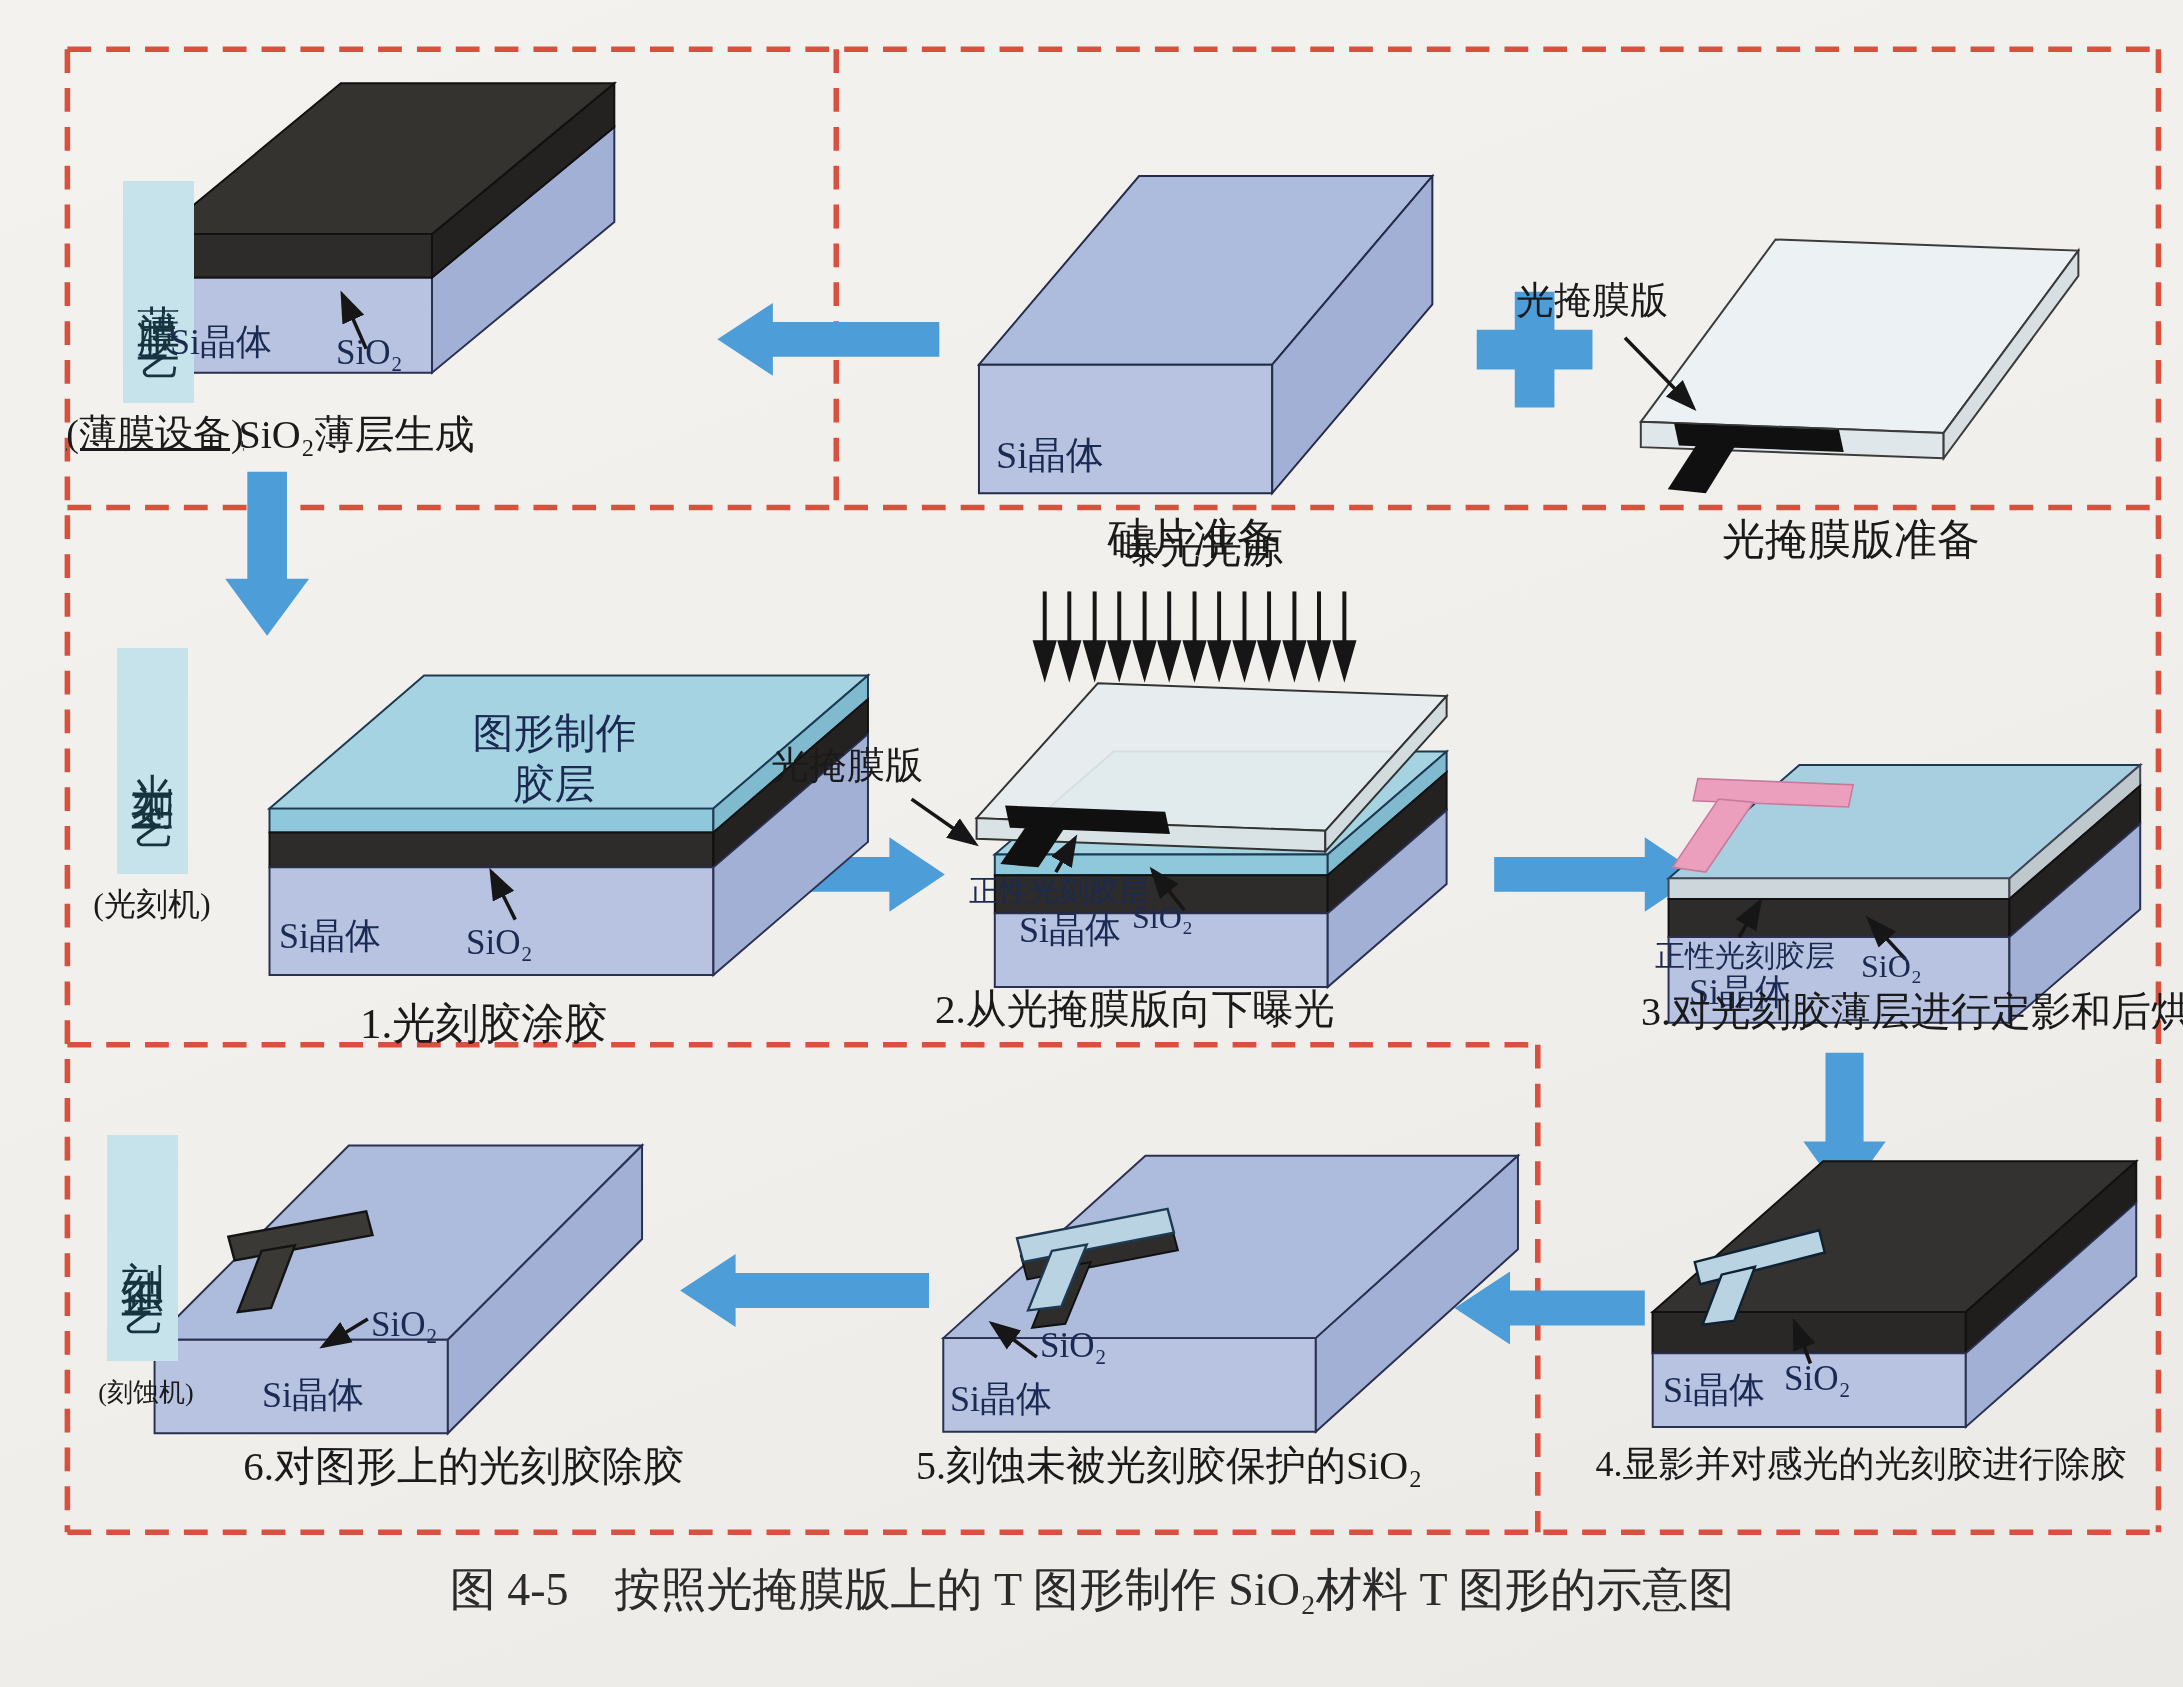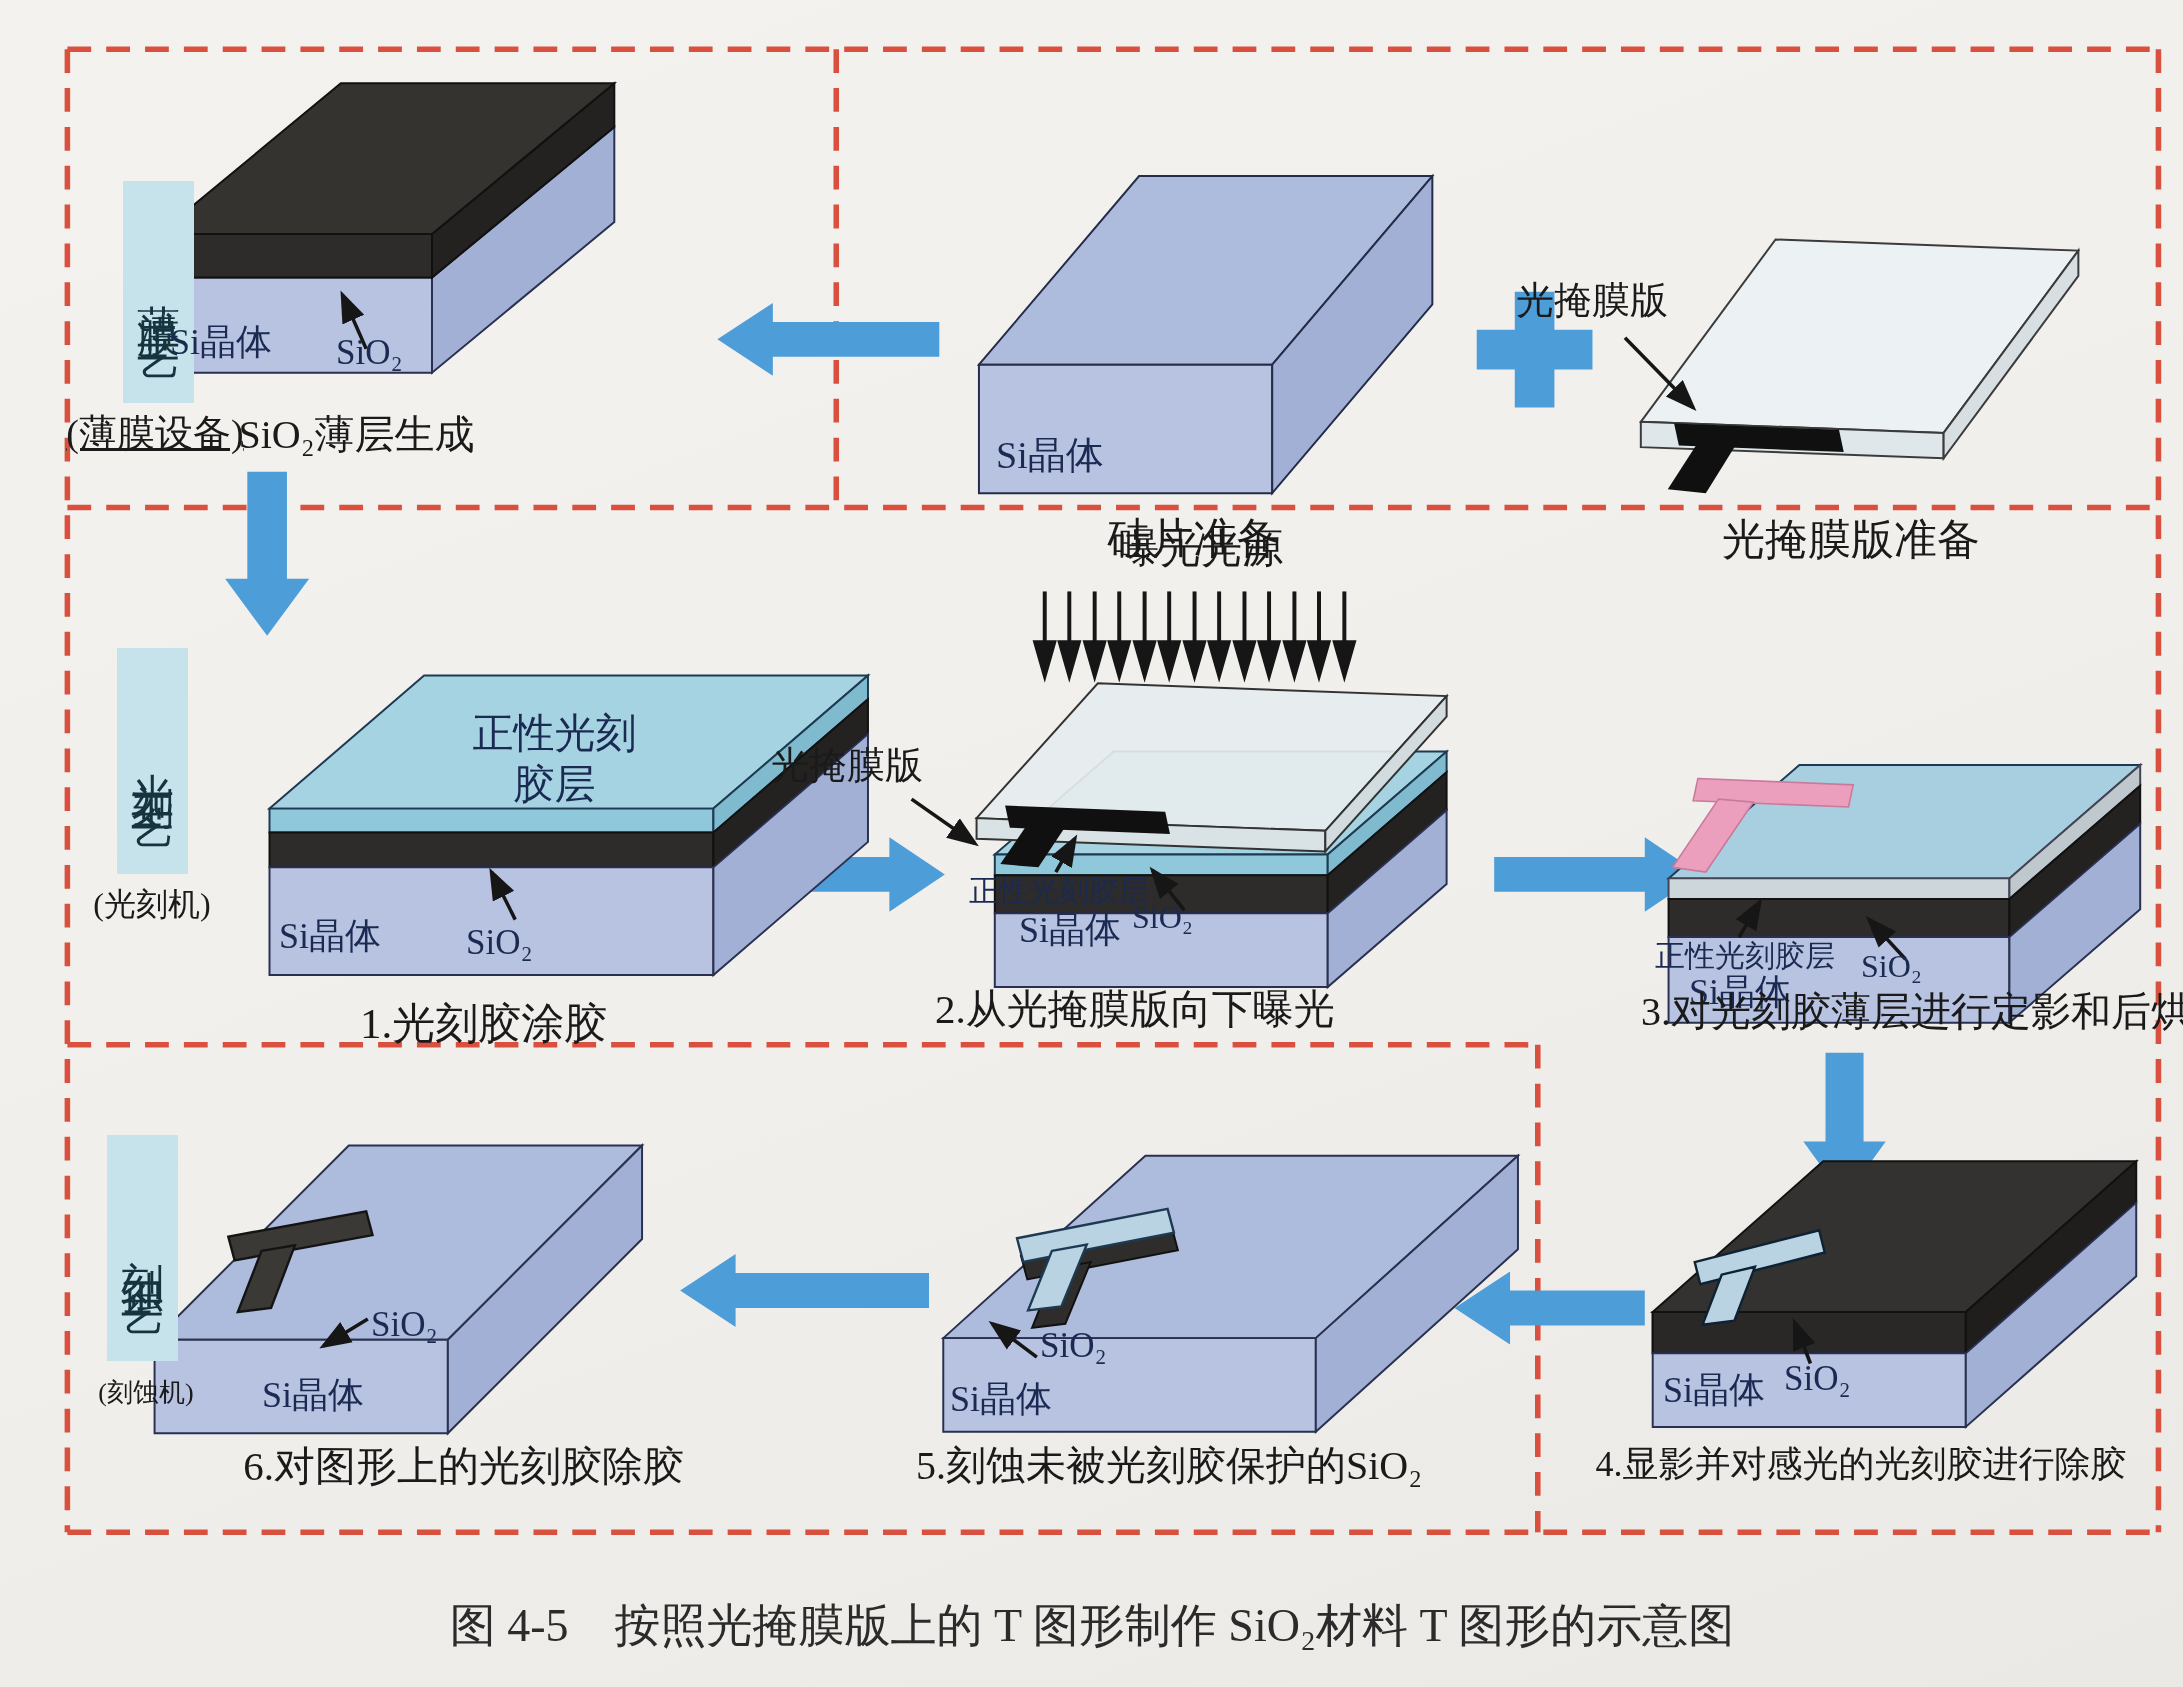--- a/index.html
+++ b/index.html
@@ -197,21 +197,21 @@
 
 <div class="t navy" style="left:996px;top:434px;font-size:38px;">Si晶体</div>
 <div class="t c" style="left:1031px;top:514px;width:325px;font-size:43px;">硅片准备</div>
 
 <div class="t" style="left:1516px;top:279px;font-size:38px;">光掩膜版</div>
 <div class="t c" style="left:1657px;top:515px;width:388px;font-size:43px;">光掩膜版准备</div>
 
 <div class="vlabel" style="left:117px;top:648px;width:71px;height:226px;font-size:43px;">光刻工艺</div>
 <div class="t c" style="left:65px;top:886px;width:174px;font-size:32px;">(光刻机)</div>
 
-<div class="t c navy" style="left:396px;top:710px;width:317px;font-size:41px;">正性光刻</div>
+<div class="t c navy" style="left:396px;top:710px;width:317px;font-size:41px;">图形制作</div>
 <div class="t c navy" style="left:396px;top:761px;width:317px;font-size:41px;">胶层</div>
 <div class="t navy" style="left:279px;top:916px;font-size:36px;">Si晶体</div>
 <div class="t navy" style="left:466px;top:923px;font-size:35px;">SiO₂</div>
 <div class="t c" style="left:293px;top:983px;width:381px;font-size:43px;margin-top:16px;">1.光刻胶涂胶</div>
 
 <div class="t c" style="left:1070px;top:525px;width:262px;font-size:41px;">曝光光源</div>
 <div class="t" style="left:771px;top:744px;font-size:38px;">光掩膜版</div>
 <div class="t navy" style="left:969px;top:874px;font-size:30px;">正性光刻胶层</div>
 <div class="t navy" style="left:1019px;top:910px;font-size:36px;">Si晶体</div>
 <div class="t navy" style="left:1132px;top:899px;font-size:32px;">SiO₂</div>
@@ -230,16 +230,16 @@
 <div class="t c" style="left:210px;top:1443px;width:507px;font-size:41px;">6.对图形上的光刻胶除胶</div>
 
 <div class="t navy" style="left:1040px;top:1326px;font-size:35px;">SiO₂</div>
 <div class="t navy" style="left:950px;top:1379px;font-size:36px;">Si晶体</div>
 <div class="t c" style="left:892px;top:1443px;width:468px;font-size:40px;margin-left:24px;">5.刻蚀未被光刻胶保护的SiO₂</div>
 
 <div class="t navy" style="left:1784px;top:1359px;font-size:35px;">SiO₂</div>
 <div class="t navy" style="left:1663px;top:1370px;font-size:36px;">Si晶体</div>
 <div class="t c" style="left:1544px;top:1444px;width:634px;font-size:36px;">4.显影并对感光的光刻胶进行除胶</div>
 
-<div class="t c" style="left:299px;top:1600px;width:1586px;font-size:46px;color:#2b2b2b;">图 4-5　按照光掩膜版上的 T 图形制作 SiO₂材料 T 图形的示意图</div>
+<div class="t c" style="left:299px;top:1564px;width:1586px;font-size:46px;color:#2b2b2b;">图 4-5　按照光掩膜版上的 T 图形制作 SiO₂材料 T 图形的示意图</div>
 
 </div>
 
 
 </body></html>

